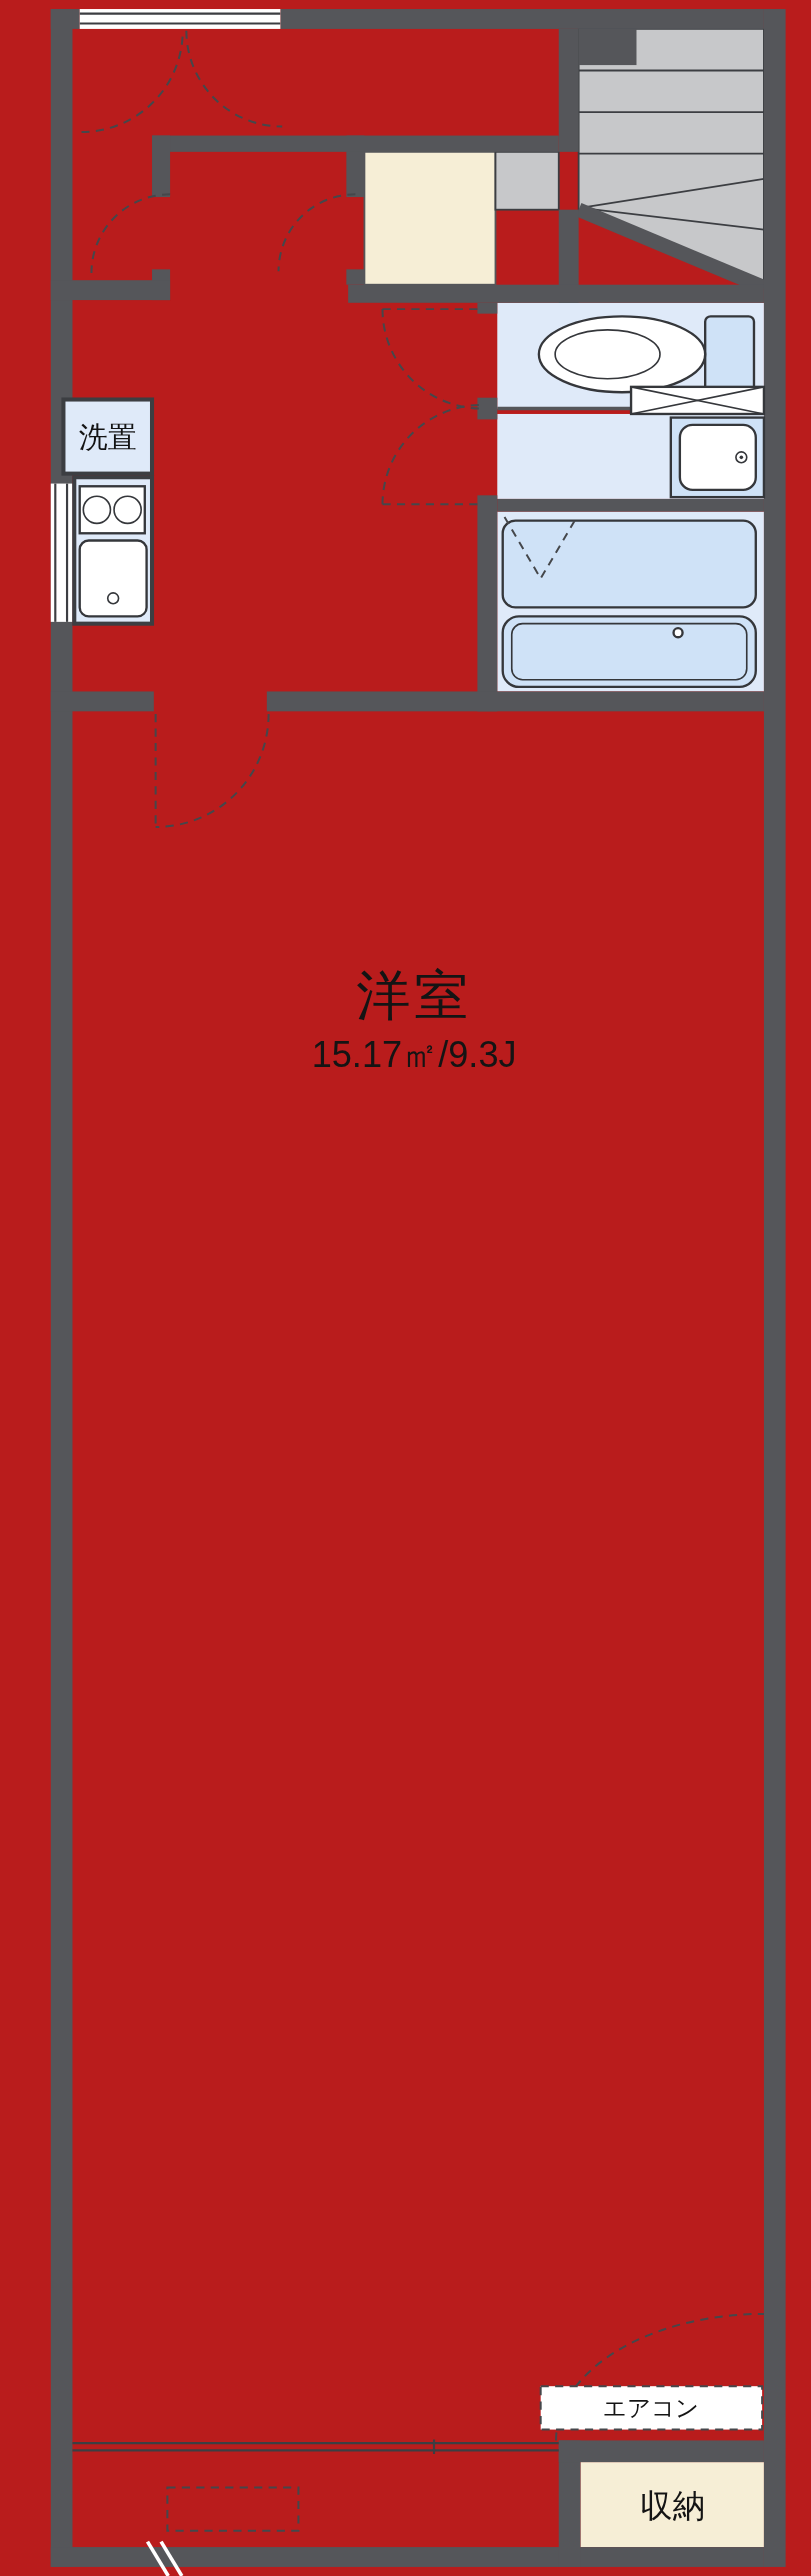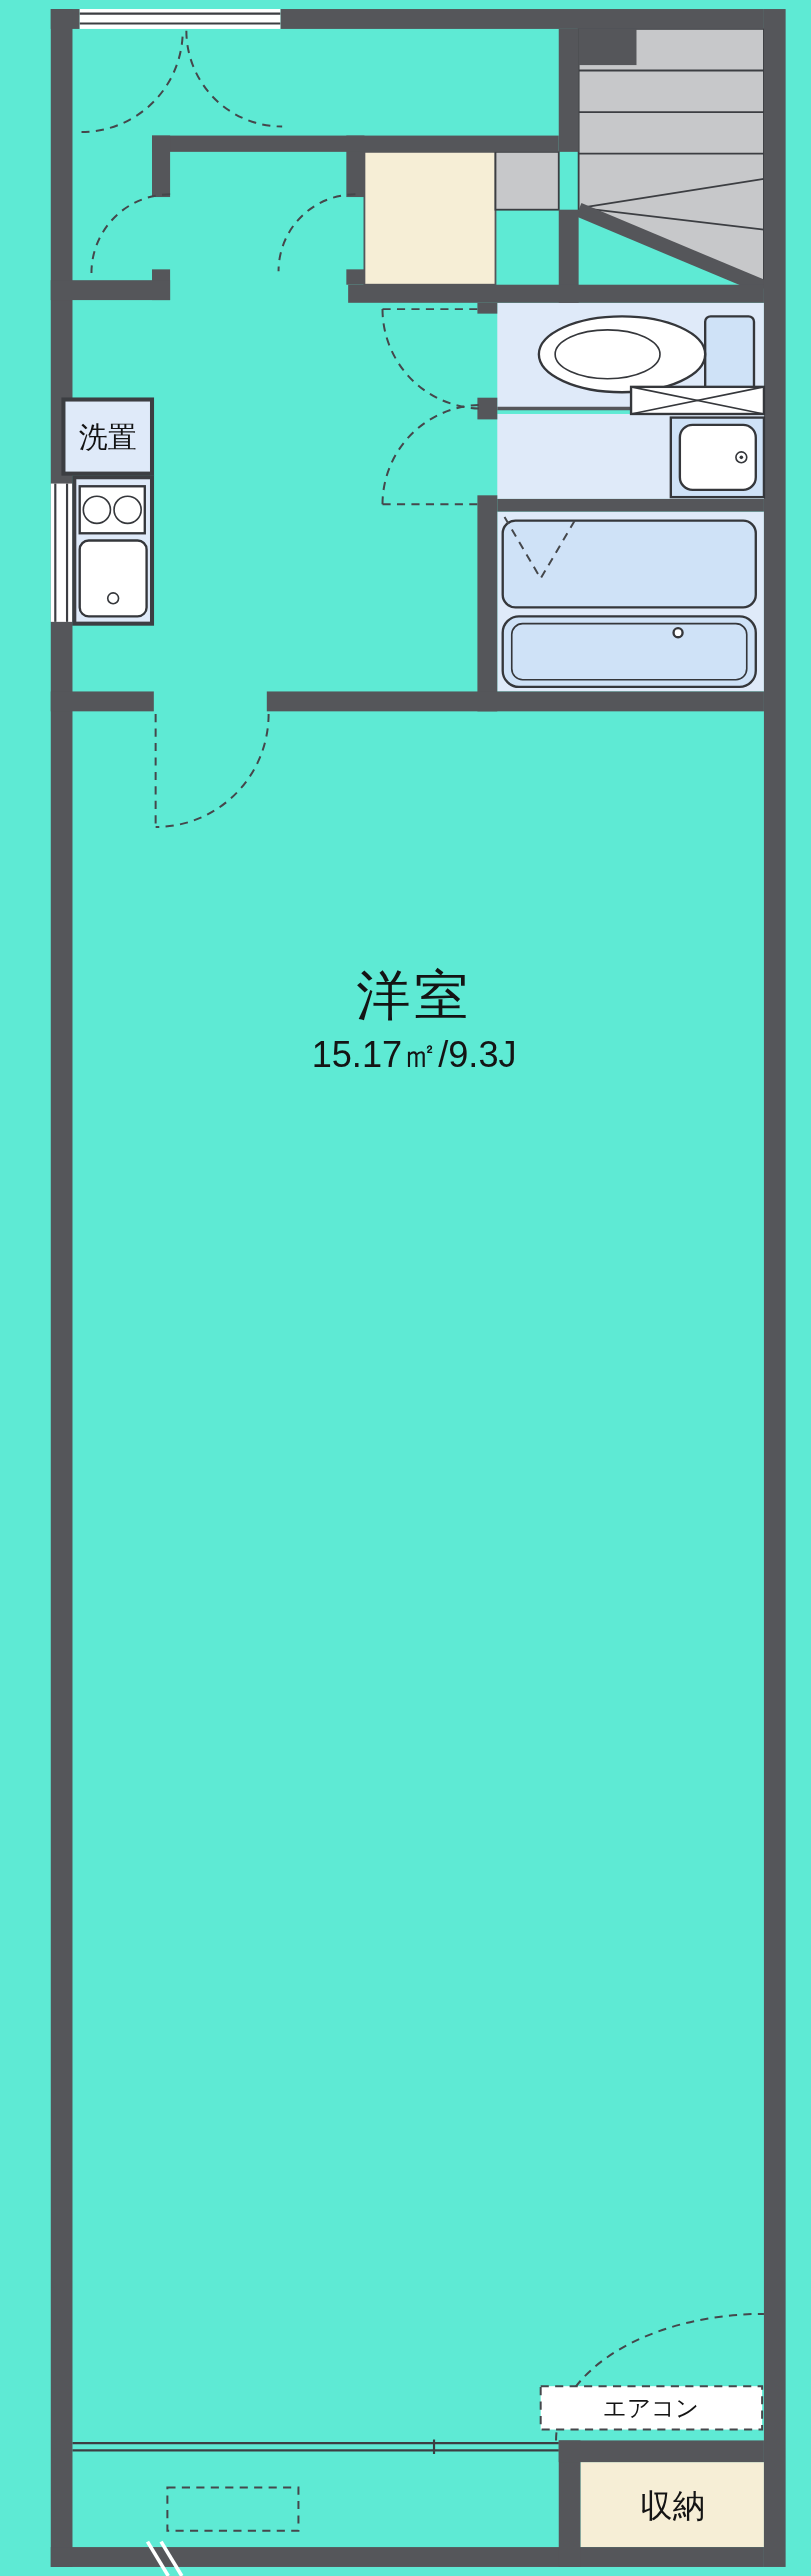--- a/index.html
+++ b/index.html
@@ -1,16 +1,16 @@
 <!DOCTYPE html>
 <html style="font-size:14.5px"><head>
 <meta charset="utf-8">
 <style>
   html,body{margin:0;padding:0;background:#ffffff;}
-  .plan{position:relative;width:812px;height:2576px;background:#5eead4;overflow:hidden;}
+  .plan{position:relative;width:812px;height:2576px;background:#b91c1c;overflow:hidden;}
   .plan svg{display:block;position:absolute;left:0;top:0;}
   .wall{fill:#55565a;}
   .tint{fill:#dfeaf9;}
   .cream{fill:#f6eed6;stroke:#55565a;stroke-width:2;}
   .creamplain{fill:#f6eed6;}
   .stair{fill:#c7c8ca;stroke:#3c3e42;stroke-width:2;}
   .stairline{stroke:#3c3e42;stroke-width:2;fill:none;}
   .fix{stroke:#35373b;stroke-width:2.6;fill:#ffffff;}
   .fixblue{stroke:#35373b;stroke-width:2.6;fill:#cfe2f7;}
   .fixthin{stroke:#35373b;stroke-width:1.8;fill:none;}

